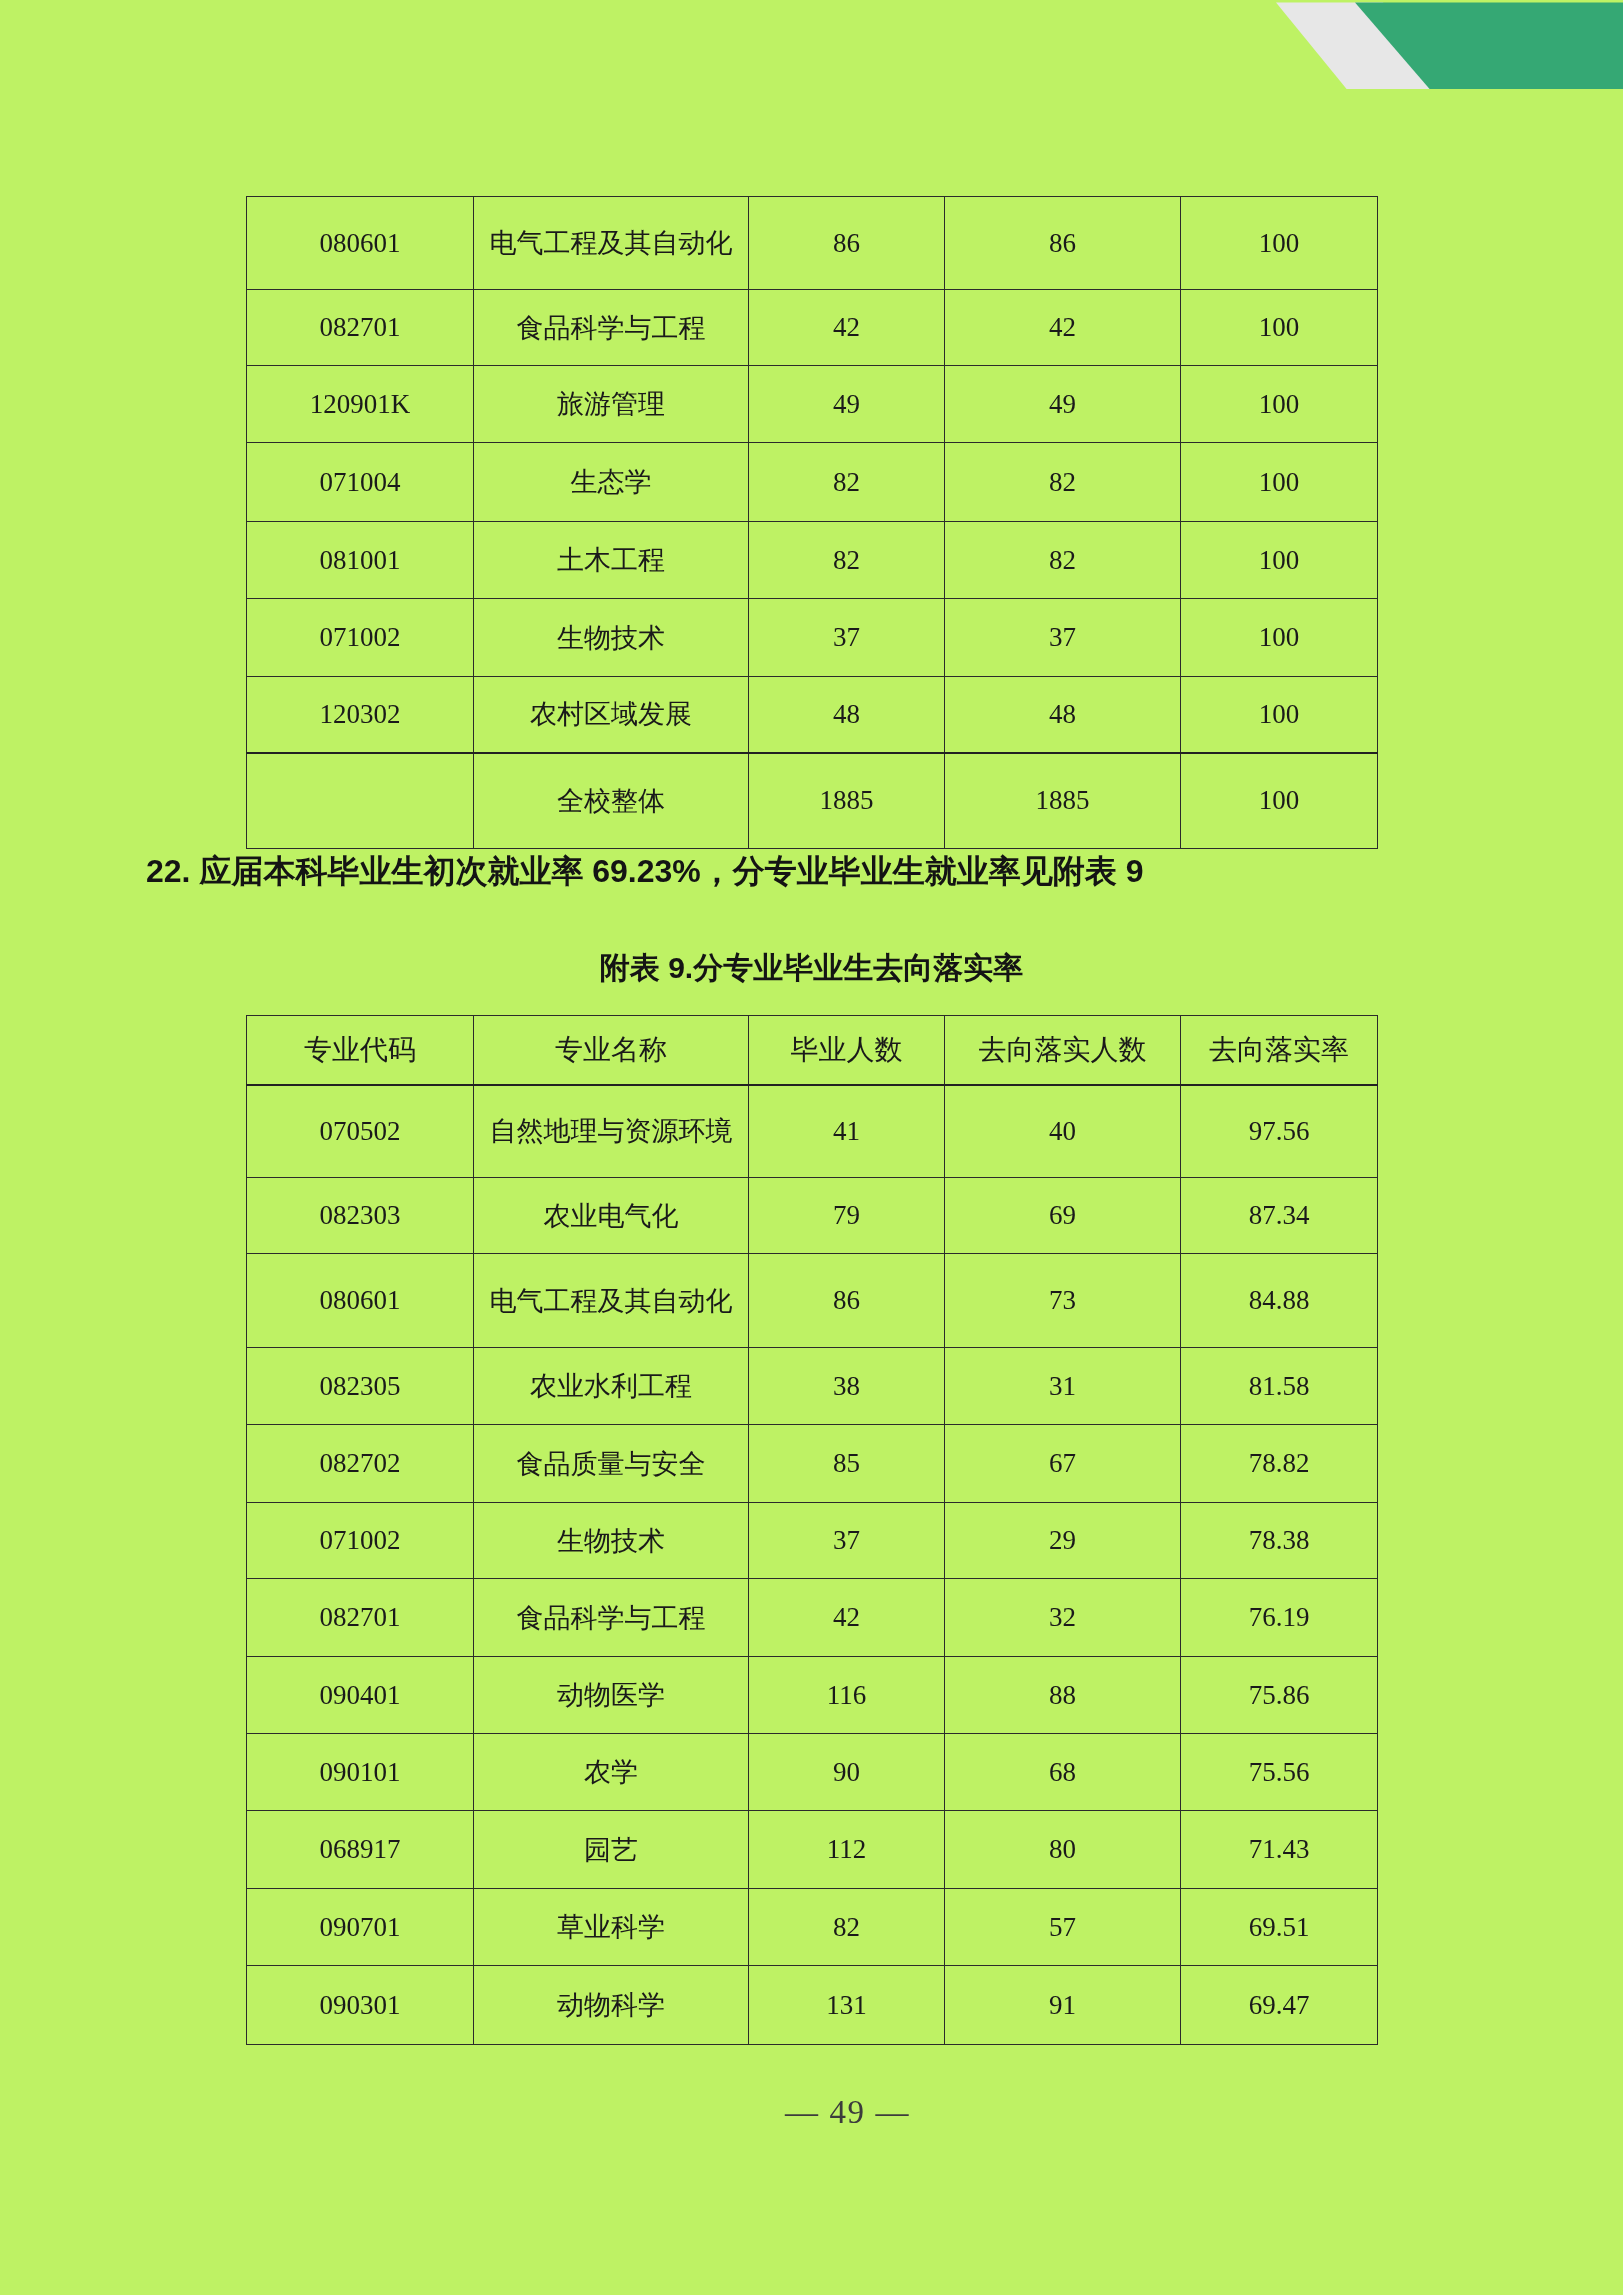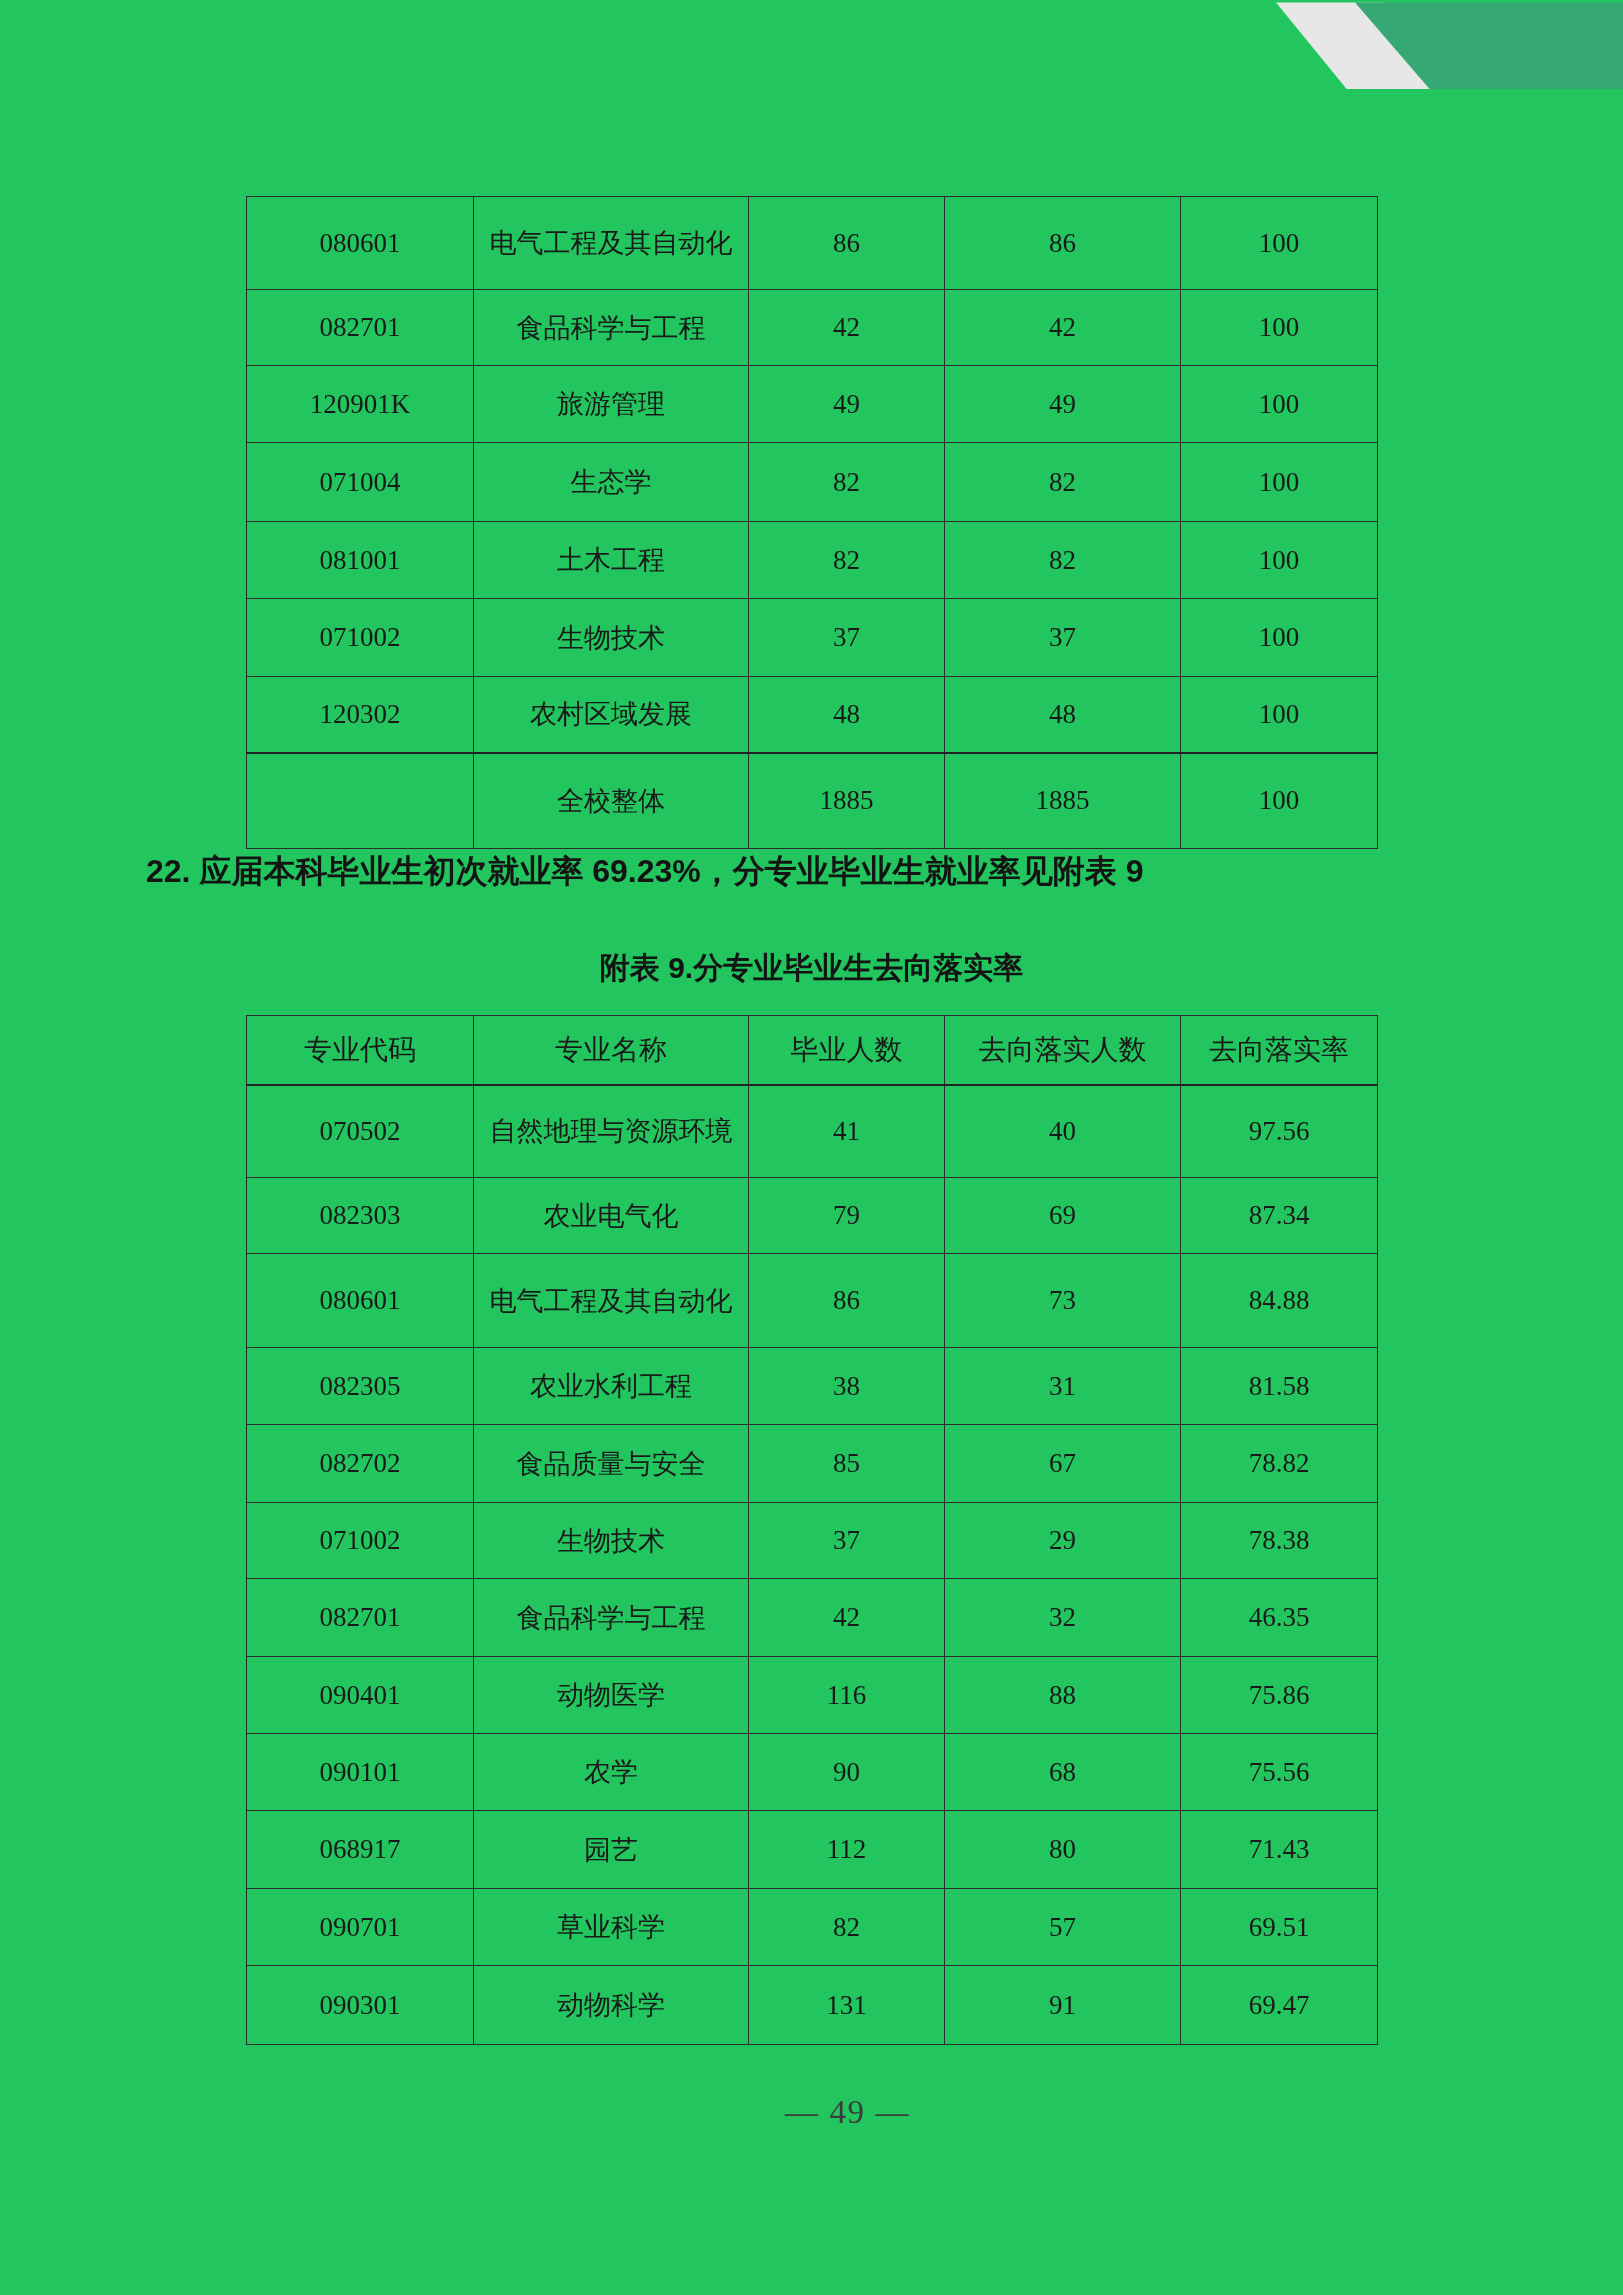--- a/index.html
+++ b/index.html
@@ -1,19 +1,19 @@
 <!DOCTYPE html>
 <html style="font-size:12.7px"><head>
 <meta charset="utf-8">
 <style>
   html,body{margin:0;padding:0;background:#ffffff;}
   .page{
     position:relative;
     width:1623px;height:2295px;
-    background:#22c55e;
+    background:#bef264;
     overflow:hidden;
     font-family:"Liberation Serif", serif;
     color:#1a1a1a;
   }
   
   .decor-gray{
     position:absolute;left:1276px;top:2.4px;width:184px;height:87px;
     clip-path:polygon(0px 0px,107px 0px,178px 87px,71px 87px);
   }
   .decor-green{
@@ -199,21 +199,21 @@
         <td>生物技术</td>
         <td>37</td>
         <td>29</td>
         <td>78.38</td>
       </tr>
       <tr style="height:78px">
         <td>082701</td>
         <td>食品科学与工程</td>
         <td>42</td>
         <td>32</td>
-        <td>46.35</td>
+        <td>76.19</td>
       </tr>
       <tr style="height:77px">
         <td>090401</td>
         <td>动物医学</td>
         <td>116</td>
         <td>88</td>
         <td>75.86</td>
       </tr>
       <tr style="height:77px">
         <td>090101</td>

